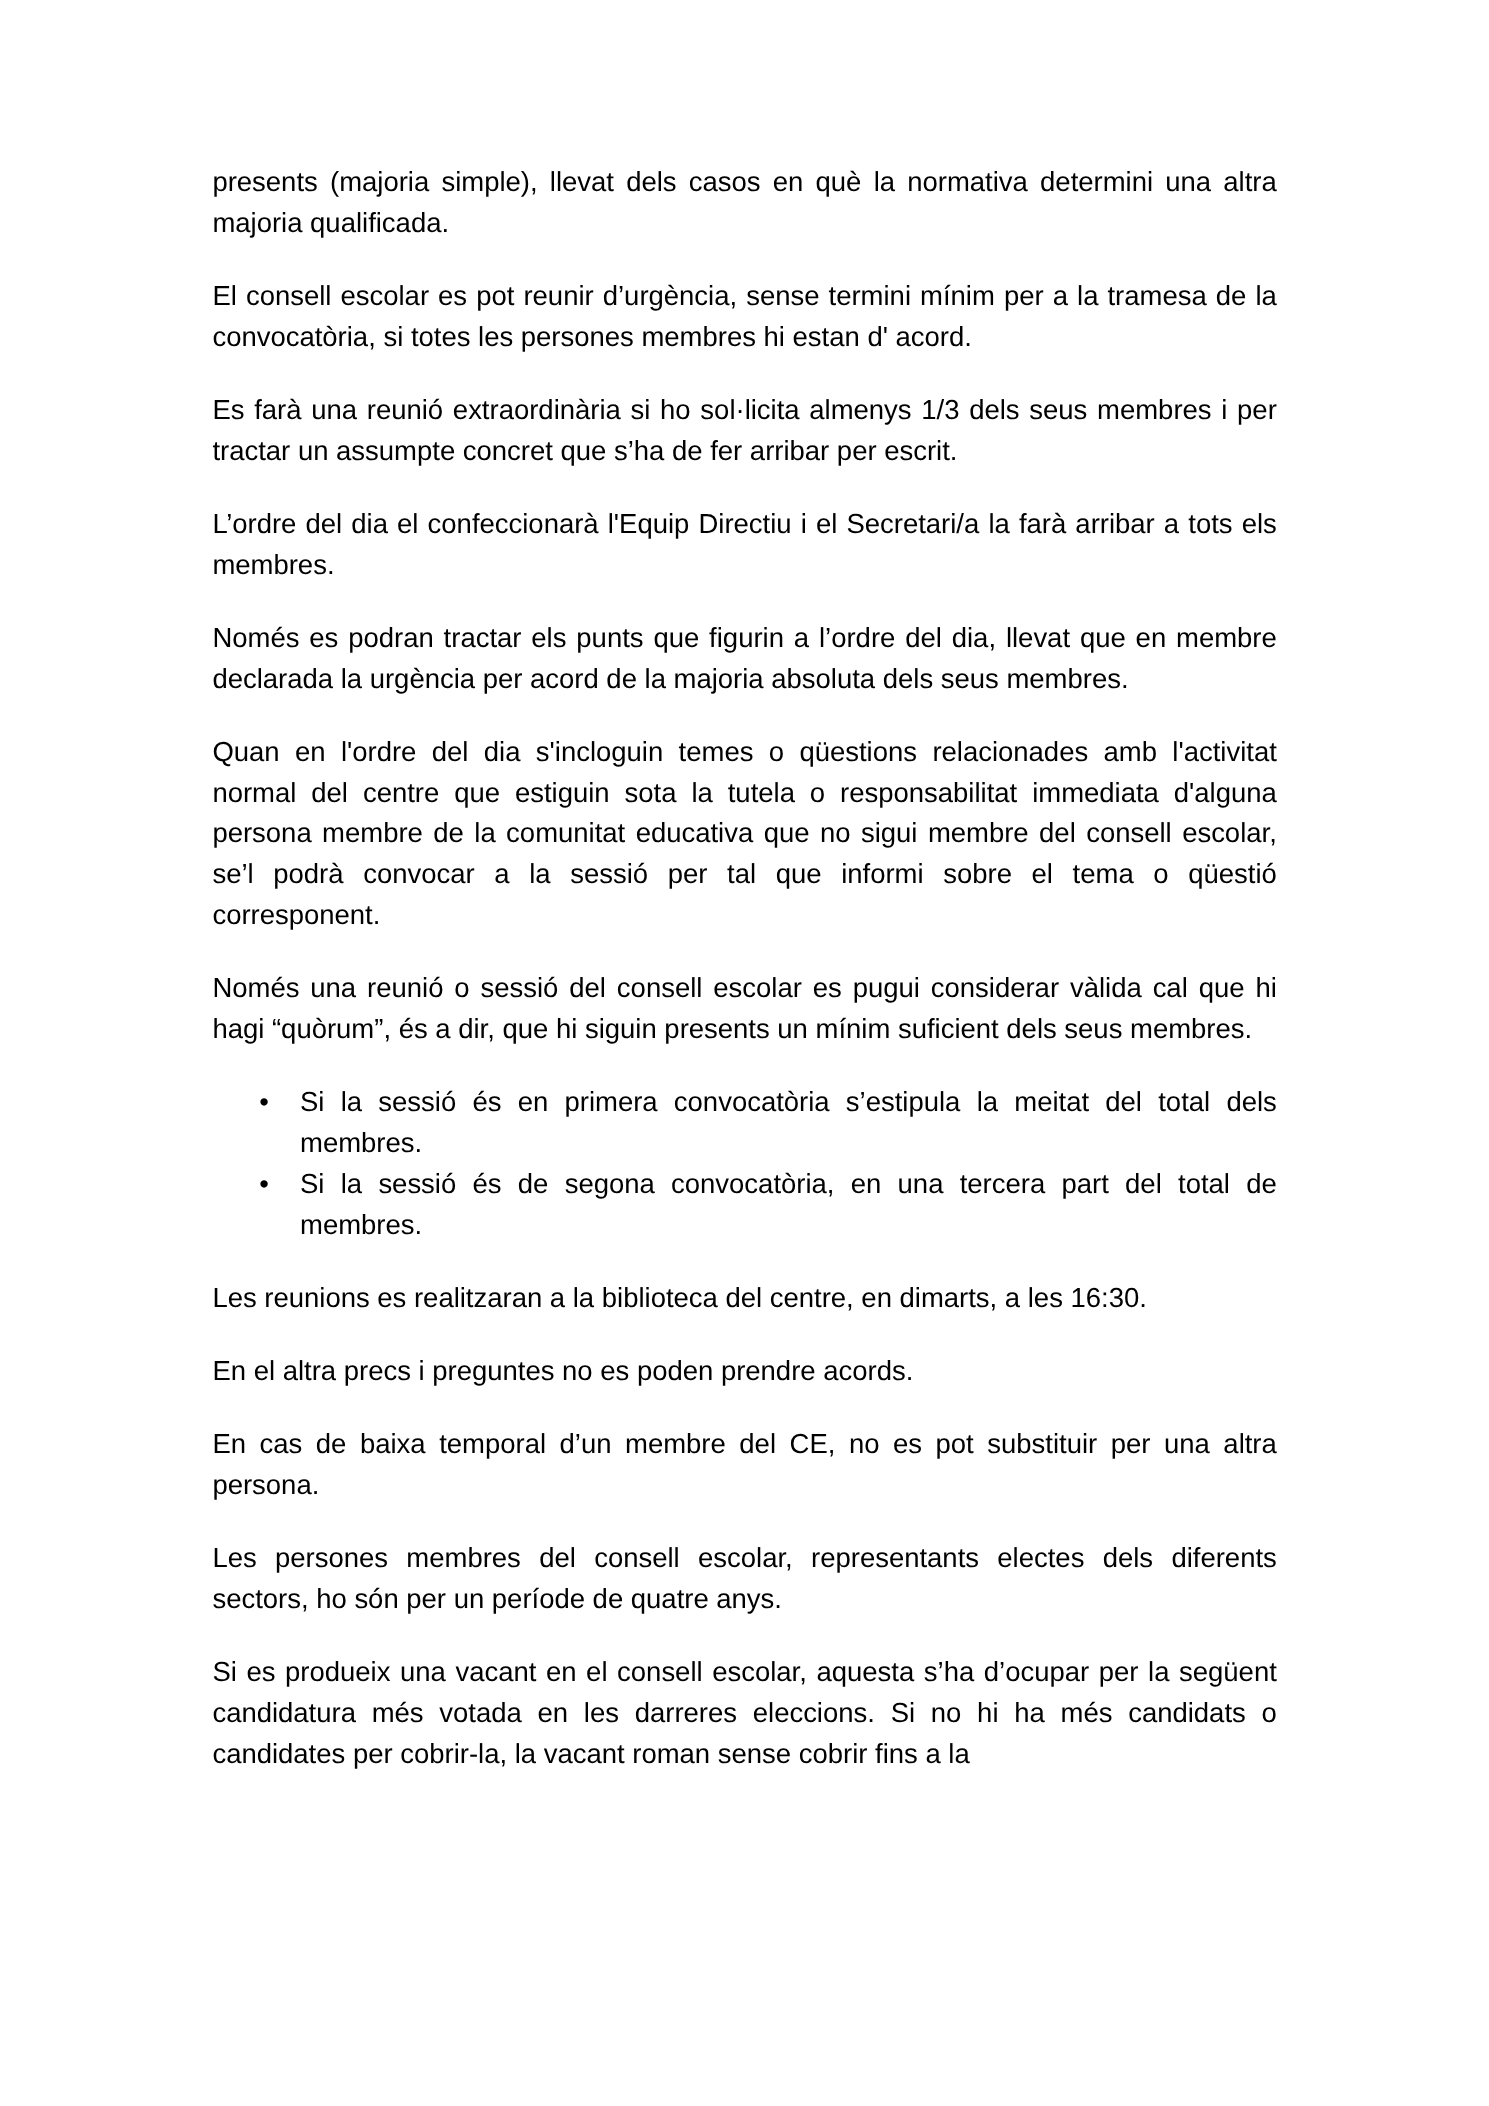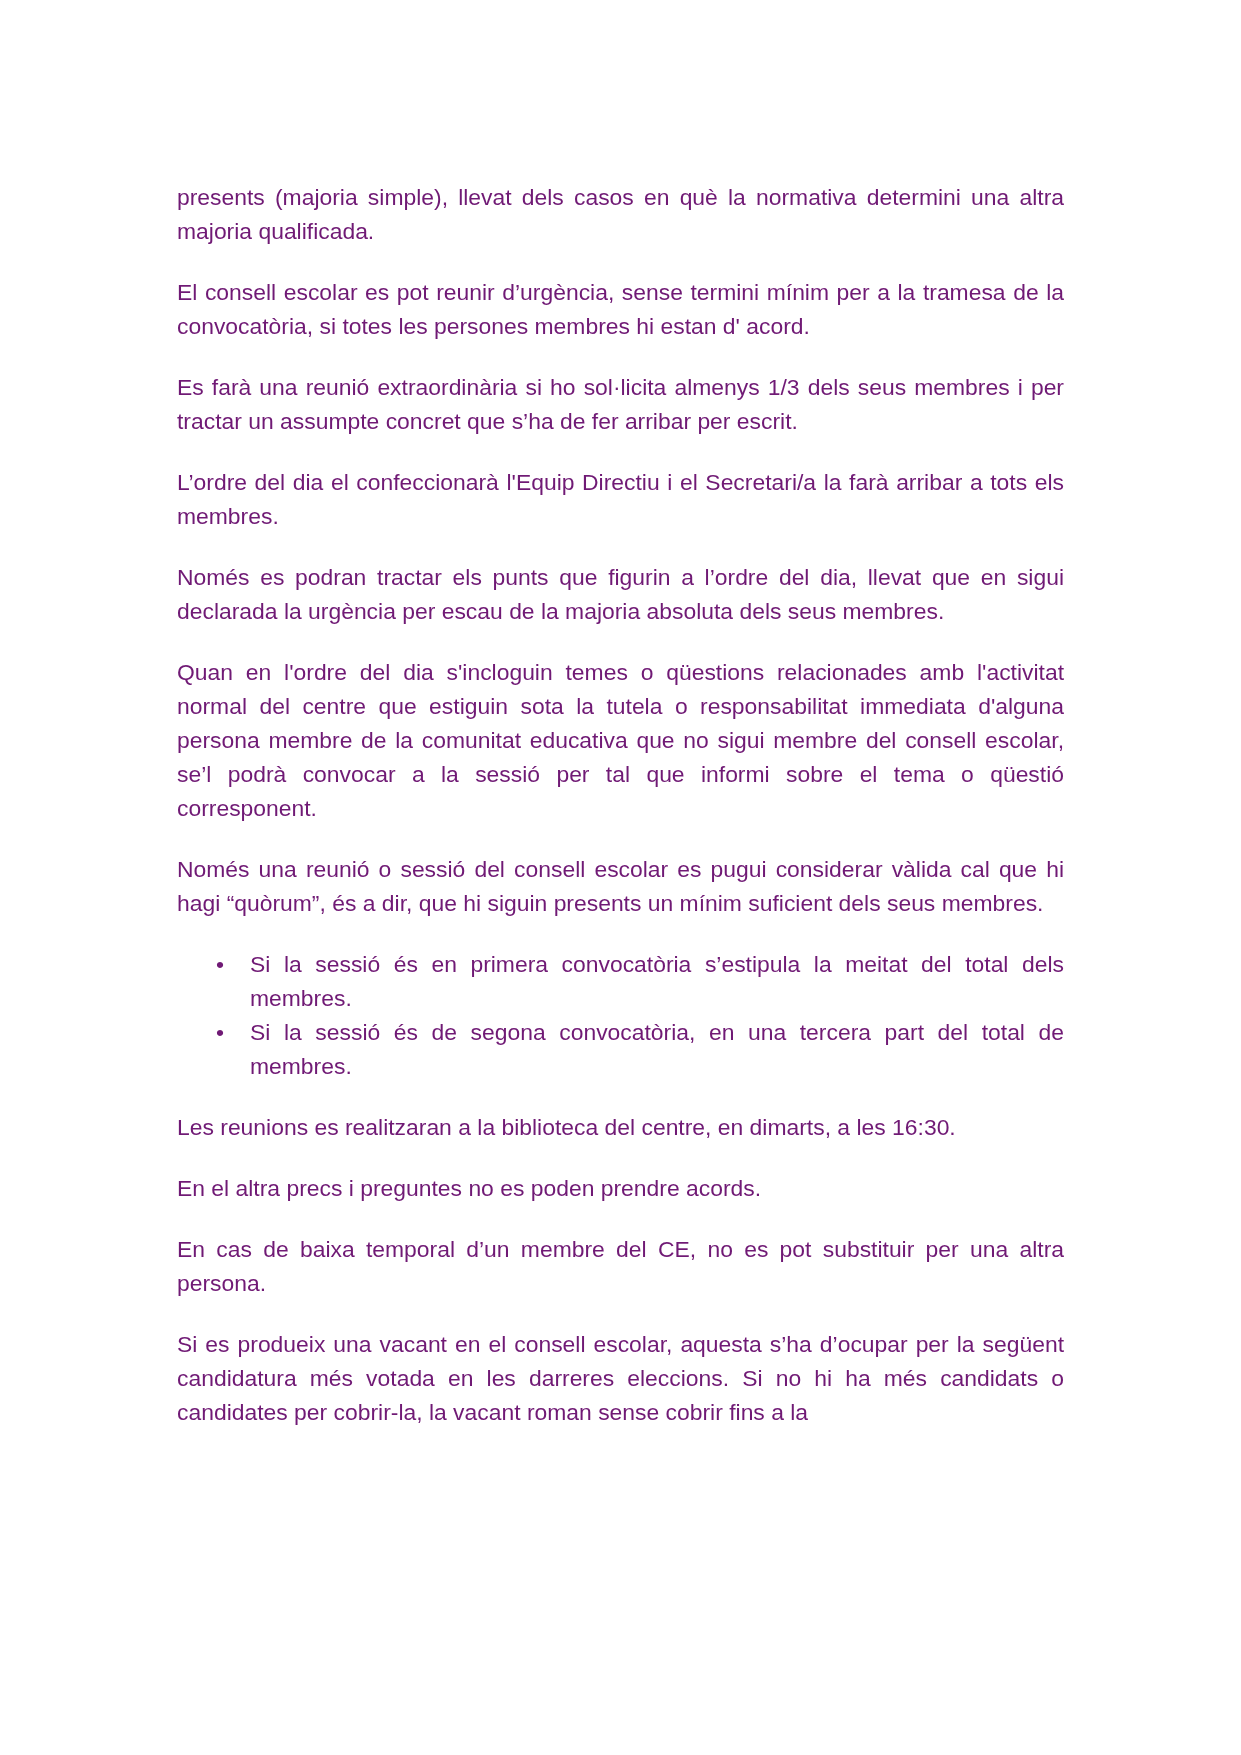--- a/index.html
+++ b/index.html
@@ -47,30 +47,31 @@
     position: absolute;
     left: -34px;
     top: 0;
     font-size: 22.9px;
   }
 </style>
 </head>
 <body style="background: rgb(255, 255, 255);">
 
 <div class="page">
-  <div class="doc-body" style="color: #701a75; margin-top: 46px;">
+  <div class="doc-body" style="color: #000000;">
       <p>presents (majoria simple), llevat dels casos en què la normativa determini una altra majoria qualificada.</p>
       <p>El consell escolar es pot reunir d’urgència, sense termini mínim per a la tramesa de la convocatòria, si totes les persones membres hi estan d' acord.</p>
       <p>Es farà una reunió extraordinària si ho sol·licita almenys 1/3 dels seus membres i per tractar un assumpte concret que s’ha de fer arribar per escrit.</p>
       <p>L’ordre del dia el confeccionarà l'Equip Directiu i el Secretari/a la farà arribar a tots els membres.</p>
-      <p>Només es podran tractar els punts que figurin a l’ordre del dia, llevat que en sigui declarada la urgència per escau de la majoria absoluta dels seus membres.</p>
+      <p>Només es podran tractar els punts que figurin a l’ordre del dia, llevat que en membre declarada la urgència per acord de la majoria absoluta dels seus membres.</p>
       <p>Quan en l'ordre del dia s'incloguin temes o qüestions relacionades amb l'activitat normal del centre que estiguin sota la tutela o responsabilitat immediata d'alguna persona membre de la comunitat educativa que no sigui membre del consell escolar, se’l podrà convocar a la sessió per tal que informi sobre el tema o qüestió corresponent.</p>
       <p>Només una reunió o sessió del consell escolar es pugui considerar vàlida cal que hi hagi “quòrum”, és a dir, que hi siguin presents un mínim suficient dels seus membres.</p>
       <ul>
         <li><span class="bullet">•</span><span>Si la sessió és en primera convocatòria s’estipula la meitat del total dels membres.</span></li>
         <li><span class="bullet">•</span><span>Si la sessió és de segona convocatòria, en una tercera part del total de membres.</span></li>
       </ul>
       <p>Les reunions es realitzaran a la biblioteca del centre, en dimarts, a les 16:30.</p>
       <p>En el altra precs i preguntes no es poden prendre acords.</p>
       <p>En cas de baixa temporal d’un membre del CE, no es pot substituir per una altra persona.</p>
+      <p>Les persones membres del consell escolar, representants electes dels diferents sectors, ho són per un període de quatre anys.</p>
       <p>Si es produeix una vacant en el consell escolar, aquesta s’ha d’ocupar  per la següent candidatura més votada en les darreres eleccions. Si no hi ha més candidats o candidates per cobrir-la, la vacant roman sense cobrir fins a la</p>
     </div>
 </div>
 
 </body></html>

